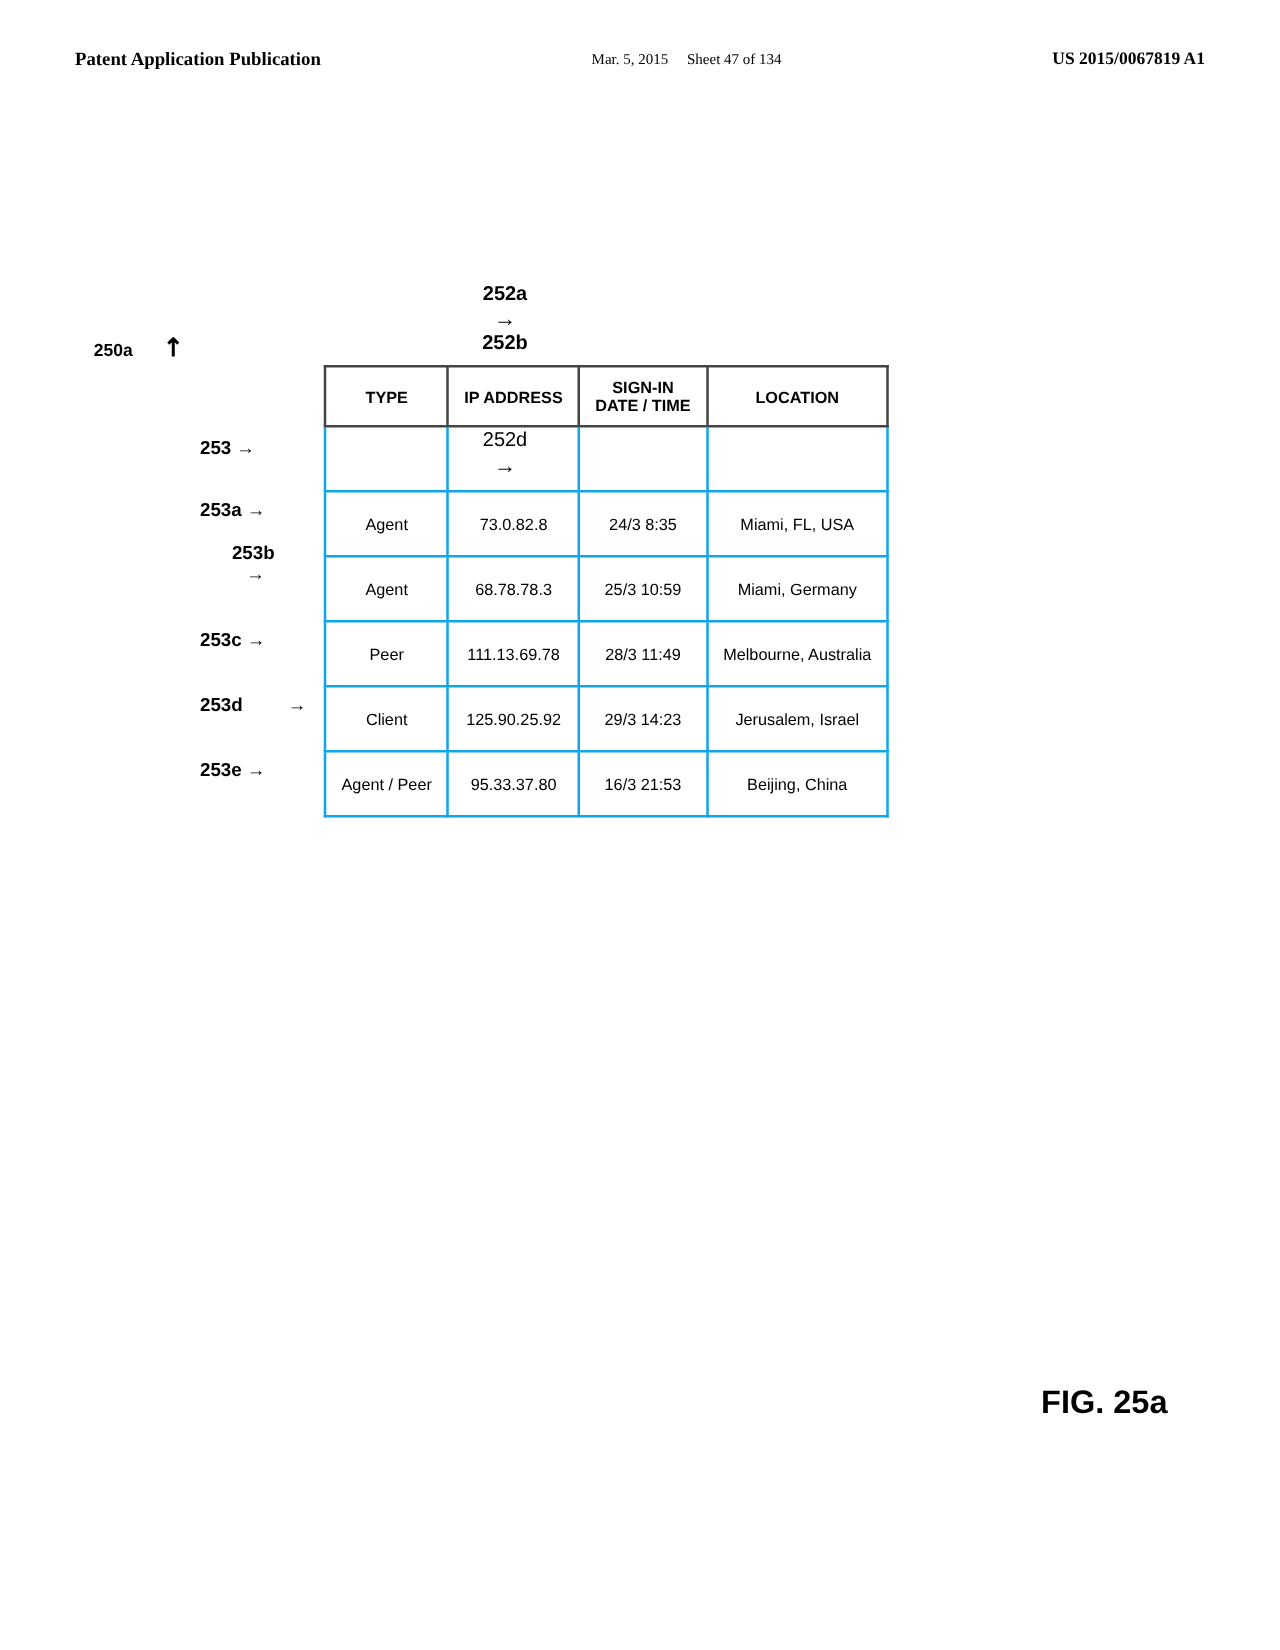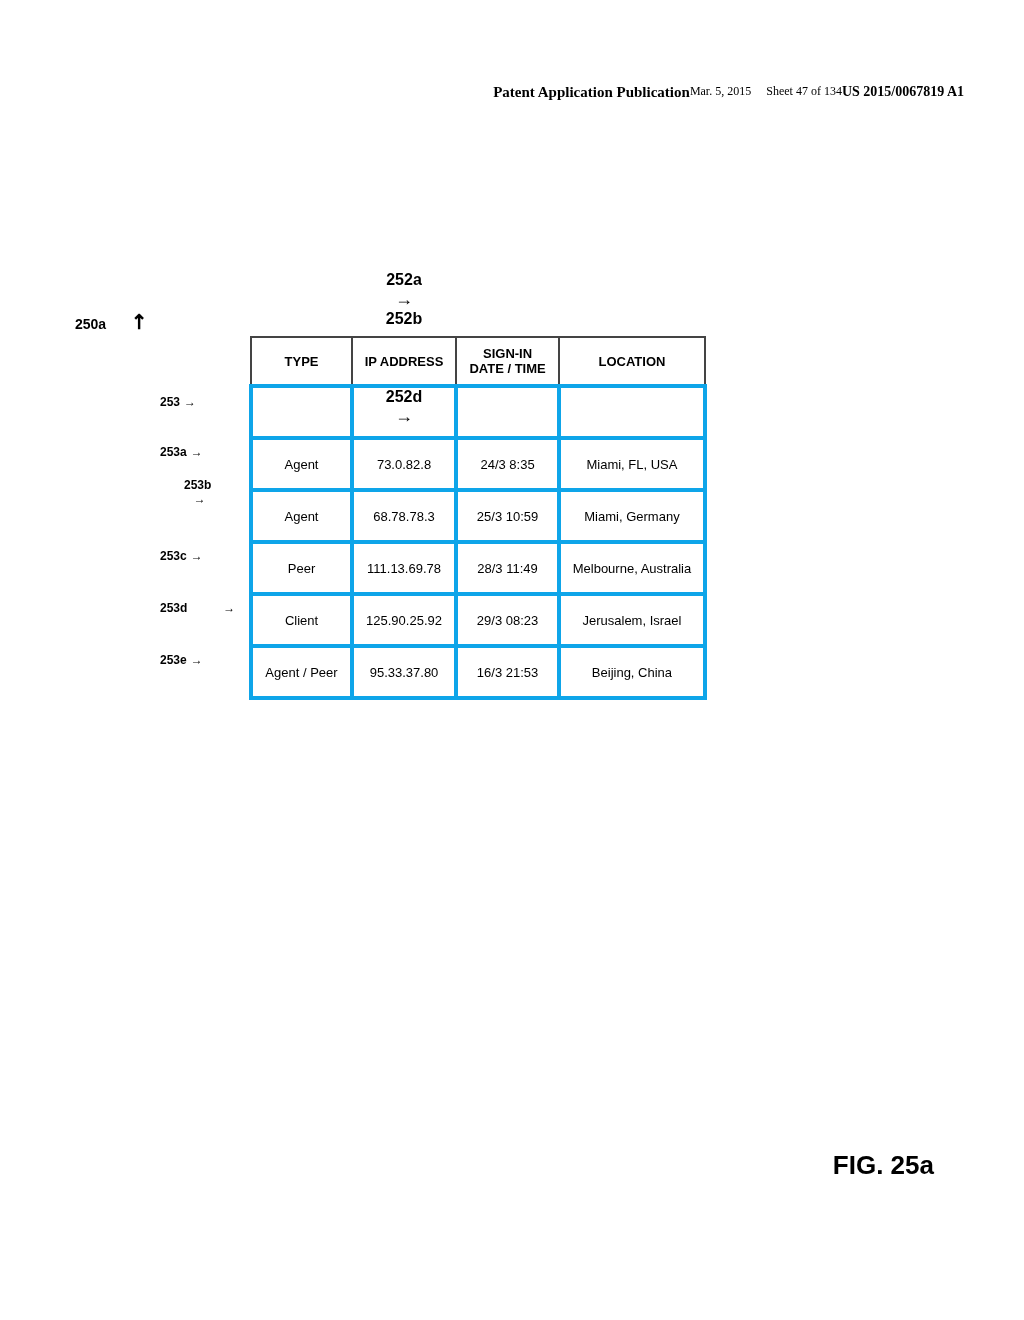--- a/index.html
+++ b/index.html
@@ -7,25 +7,24 @@
       background: #fff;
       font-family: 'Times New Roman', Times, serif;
       width: 1024px;
       min-height: 1320px;
       position: relative;
       overflow: hidden;
     }
 
     .header {
       display: flex;
-      justify-content: flex-end;
+      justify-content: space-between;
       align-items: flex-start;
       padding: 40px 60px 20px 60px;
       font-size: 14px;
-      margin-top: 44px;
     }
 
     .header-left {
       font-weight: bold;
       font-size: 15px;
     }
 
     .header-center {
       font-size: 12px;
       text-align: center;
@@ -44,21 +43,21 @@
       border: 2px solid #444;
       padding: 8px 12px;
       font-size: 13px;
       font-family: Arial, sans-serif;
       font-weight: bold;
       text-align: center;
       background: #fff;
     }
 
     table.main-table td {
-      border: 4px solid #0ea5e9;
+      border: 2px solid #0ea5e9;
       padding: 8px 12px;
       font-size: 13px;
       font-family: Arial, sans-serif;
       text-align: center;
       vertical-align: middle;
       height: 52px;
     }
   </style>
 </head>
 <body>
@@ -89,29 +88,29 @@
     <div style="min-width: 138px; display: flex; flex-direction: column; align-items: center; font-size: 16px; font-weight: bold; font-family: Arial, sans-serif;">
       <span>252b</span>
       <span style="font-size: 18px;">→</span>
     </div>
 
     <div style="min-width: 138px; display: flex; flex-direction: column; align-items: center; font-size: 16px; font-weight: bold; font-family: Arial, sans-serif;">
       <span>252c</span>
       <span style="font-size: 18px;">→</span>
     </div>
 
-    <div style="min-width: 138px; display: flex; flex-direction: column; align-items: center; font-size: 16px; font-weight: bold; font-family: Arial, sans-serif;">
+    <div style="min-width: 138px; display: flex; flex-direction: column; align-items: center; font-size: 16px; font-weight: normal; font-family: Arial, sans-serif;">
       <span>252d</span>
       <span style="font-size: 18px;">→</span>
     </div>
   </div>
 
   <div style="position: absolute; left: 160px; top: 215px; display: flex; flex-direction: row; align-items: flex-start;">
 
-    <div style="display: flex; flex-direction: column; margin-right: 14px; padding-top: 42px; font-family: Arial, sans-serif; font-weight: bold; font-size: 12px;">
+    <div style="display: flex; flex-direction: column; margin-right: 14px; padding-top: 42px; font-family: Arial, sans-serif; font-weight: bold; font-size: 15px;">
 
       <div style="height: 48px; display: flex; align-items: center;">
         <span>253</span>
         <span style="margin-left: 4px;">→</span>
       </div>
       <div style="height: 52px; display: flex; align-items: center;">
         <span>253a</span>
         <span style="margin-left: 4px;">→</span>
       </div>
       <div style="height: 52px; display: flex; align-items: center; flex-direction: column;">
@@ -175,21 +174,21 @@
         <tr>
           <td>Peer</td>
           <td>111.13.69.78</td>
           <td>28/3 11:49</td>
           <td>Melbourne, Australia</td>
         </tr>
 
         <tr>
           <td>Client</td>
           <td>125.90.25.92</td>
-          <td>29/3 08:23</td>
+          <td>29/3 14:23</td>
           <td>Jerusalem, Israel</td>
         </tr>
 
         <tr>
           <td>Agent / Peer</td>
           <td>95.33.37.80</td>
           <td>16/3 21:53</td>
           <td>Beijing, China</td>
         </tr>
       </tbody>

